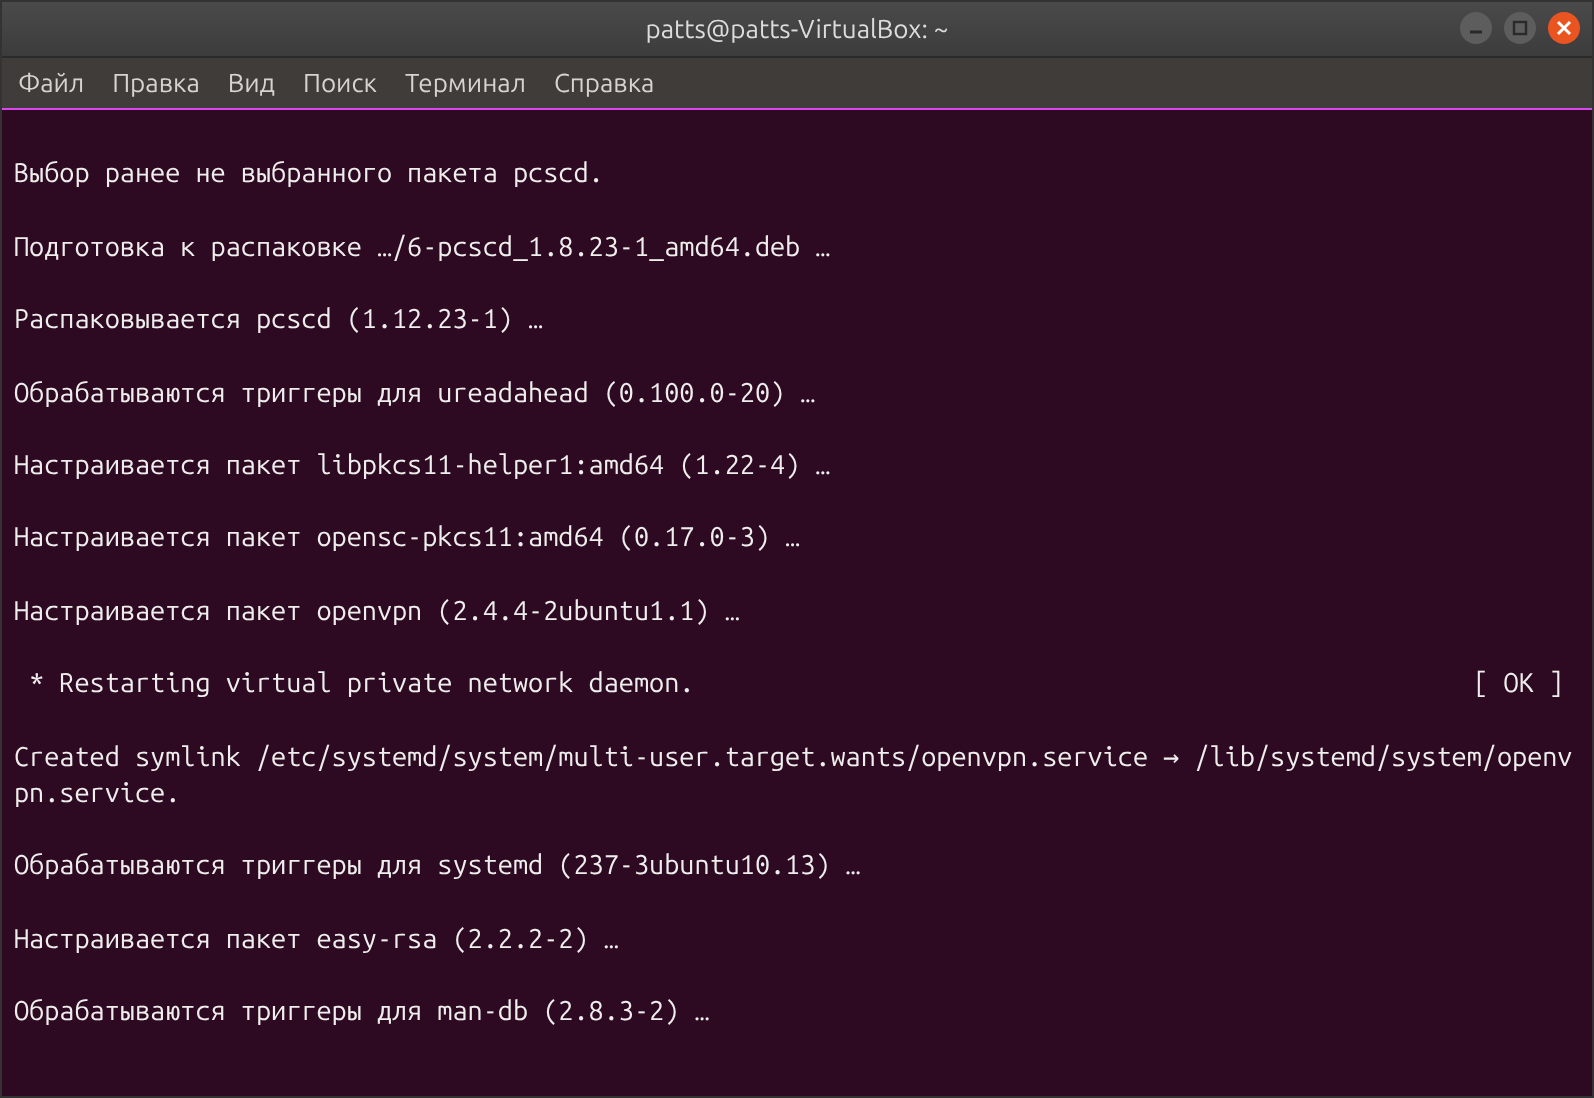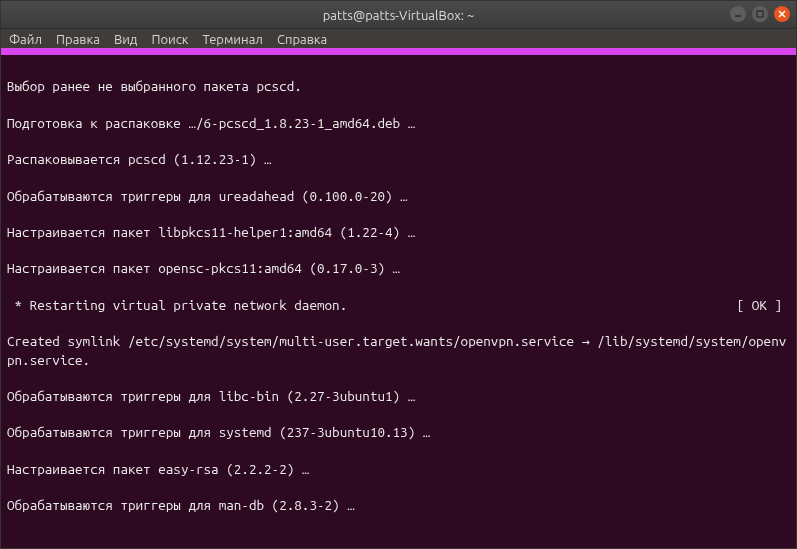--- a/index.html
+++ b/index.html
@@ -49,21 +49,21 @@
     }
     .win-min, .win-max { background: #5d5d5d; color: #2a2a2a; }
     .win-close { background: #e95420; color: #fff; }
     .menubar {
       background: #3f3c3a;
       height: 26px;
       display: flex;
       align-items: center;
       padding: 0 8px;
       gap: 14px;
-      border-bottom: 7px solid #d946ef;
+      border-bottom: 1px solid #d946ef;
     }
     .menu-item {
       color: #d8d3cf;
       font-family: Ubuntu, sans-serif;
       font-size: 13px;
       cursor: pointer;
     }
     .terminal {
       background: #2d0922;
       padding: 4px 6px;
@@ -116,23 +116,23 @@
   <span class="menu-item">Справка</span>
 </div>
 
 <div class="terminal">
 <div class="line">Выбор ранее не выбранного пакета pcscd.</div>
 <div class="line">Подготовка к распаковке …/6-pcscd_1.8.23-1_amd64.deb …</div>
 <div class="line">Распаковывается pcscd (1.12.23-1) …</div>
 <div class="line">Обрабатываются триггеры для ureadahead (0.100.0-20) …</div>
 <div class="line">Настраивается пакет libpkcs11-helper1:amd64 (1.22-4) …</div>
 <div class="line">Настраивается пакет opensc-pkcs11:amd64 (0.17.0-3) …</div>
+<div class="line">Настраивается пакет openvpn (2.4.4-2ubuntu1.1) …</div>
 <div class="line"><span> * Restarting virtual private network daemon.</span><span class="status-right ok">[ OK ]</span></div>
 <div class="line">Created symlink /etc/systemd/system/multi-user.target.wants/openvpn.service → /lib/systemd/system/openvpn.service.</div>
-<div class="line">Обрабатываются триггеры для libc-bin (2.27-3ubuntu1) …</div>
 <div class="line">Обрабатываются триггеры для systemd (237-3ubuntu10.13) …</div>
 <div class="line">Настраивается пакет easy-rsa (2.2.2-2) …</div>
 <div class="line">Обрабатываются триггеры для man-db (2.8.3-2) …</div>
 
 
 
 
 
 
 

